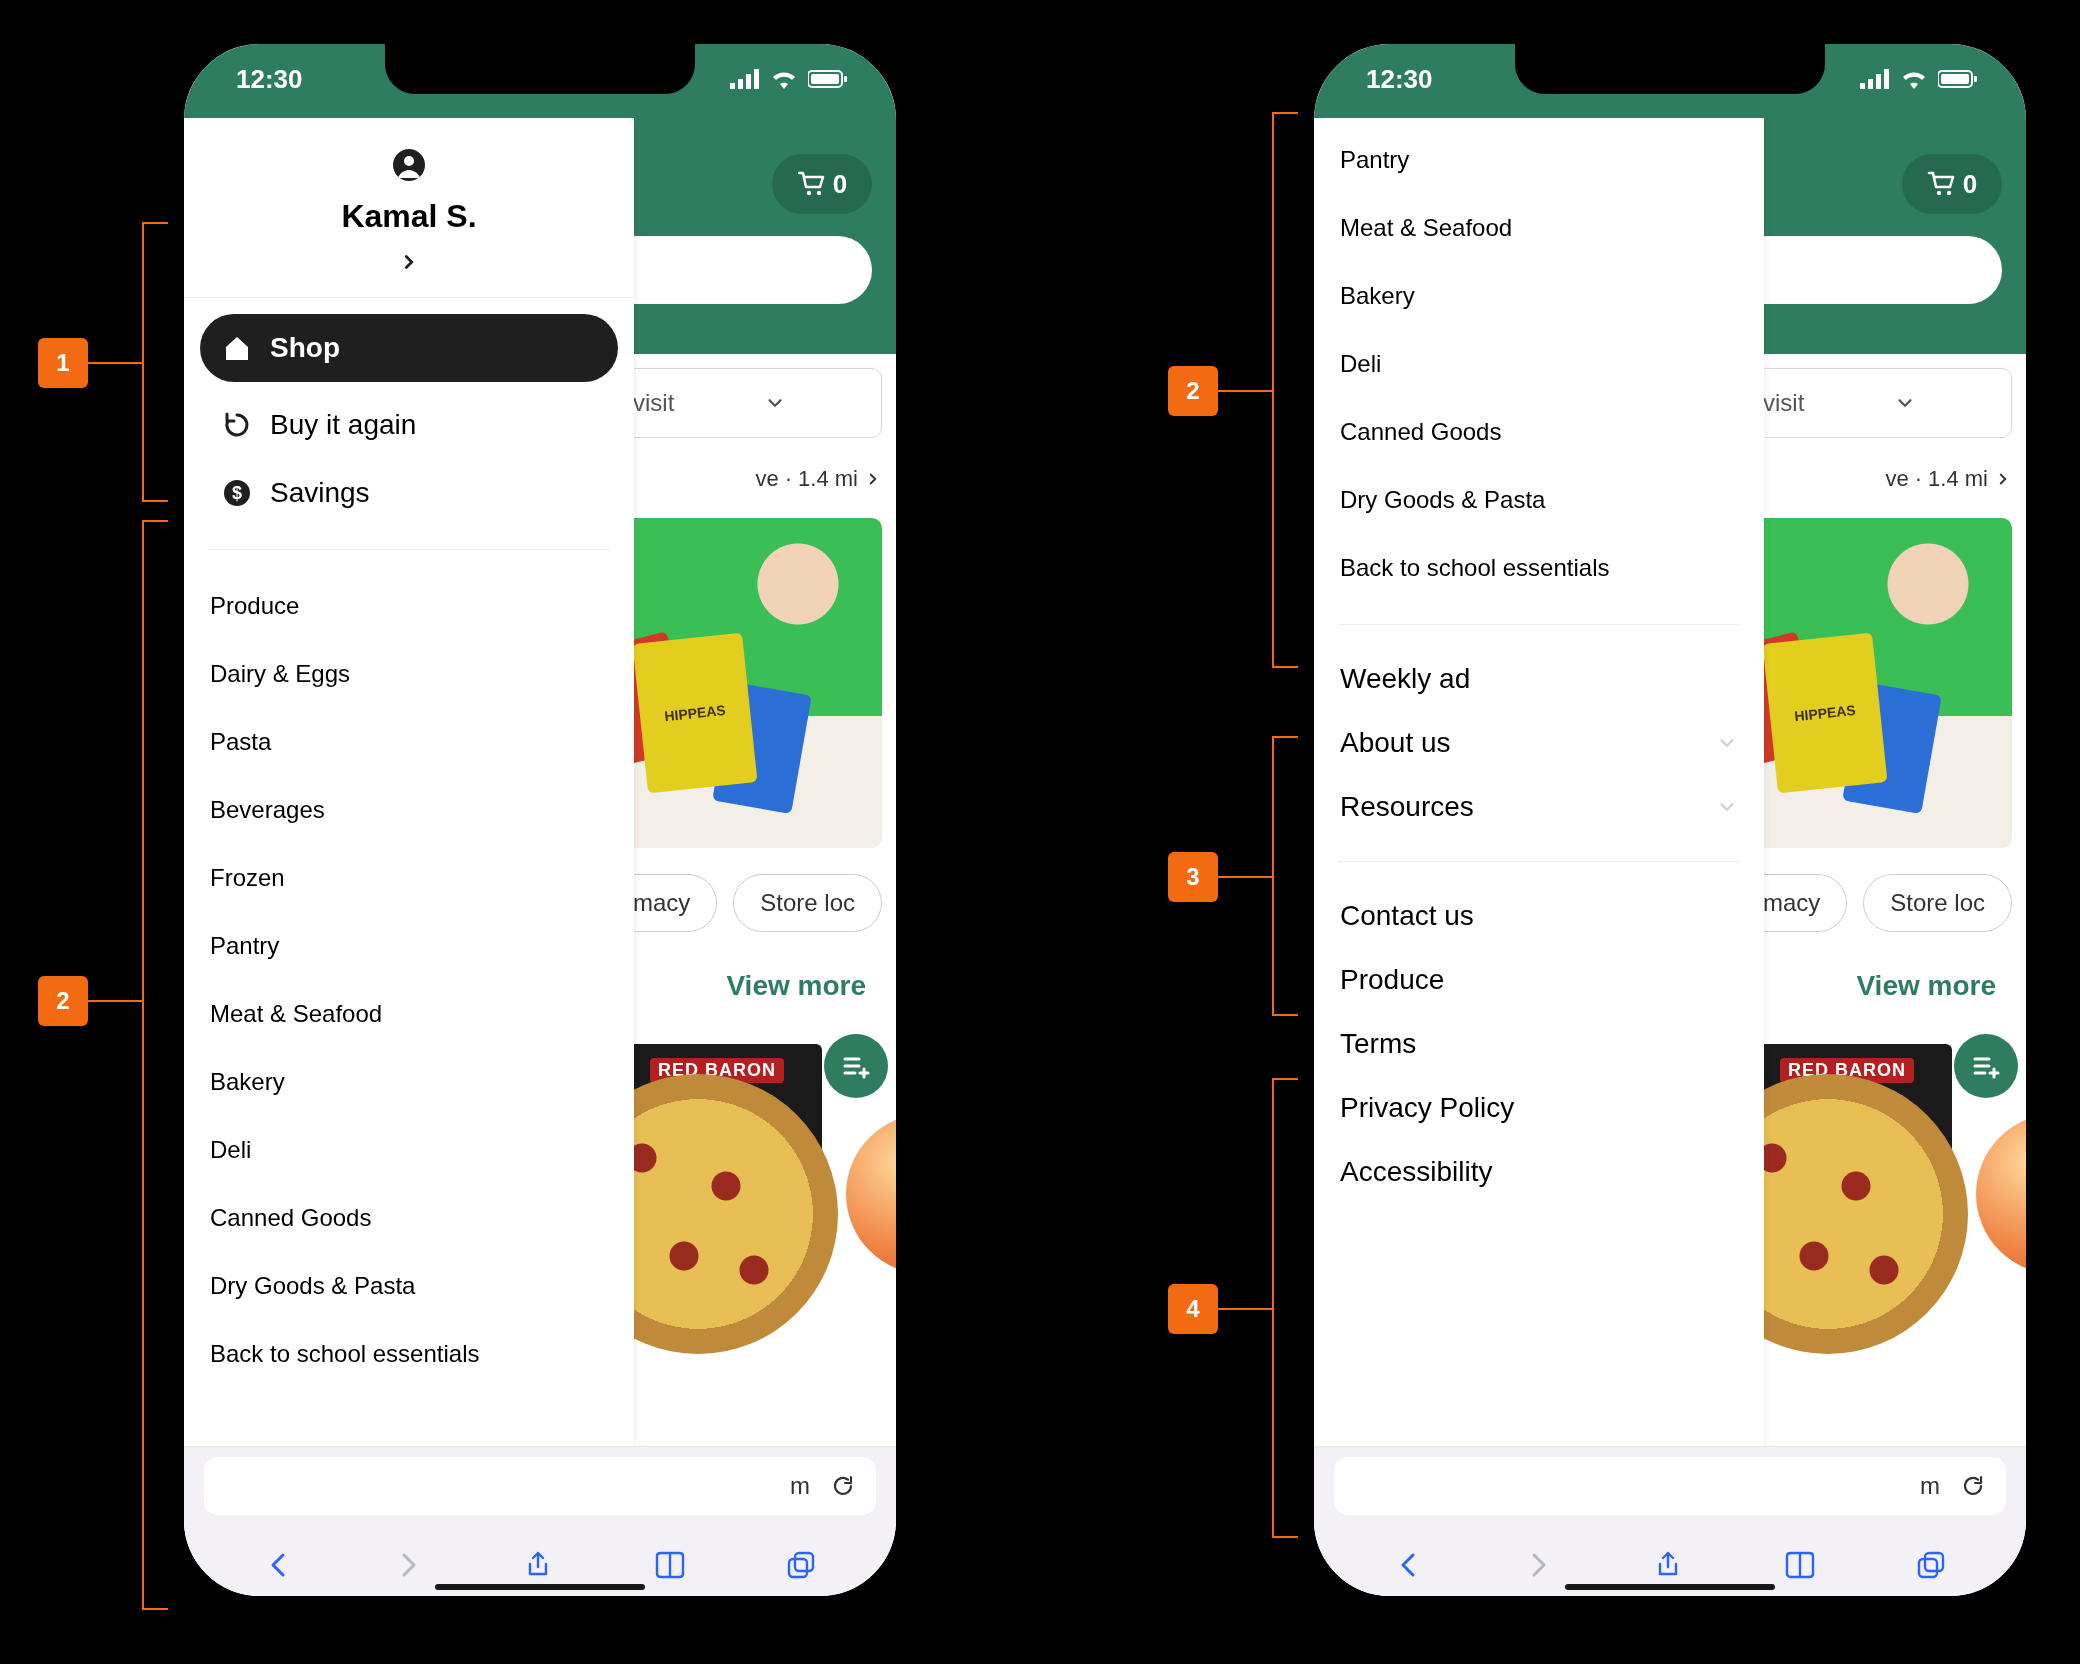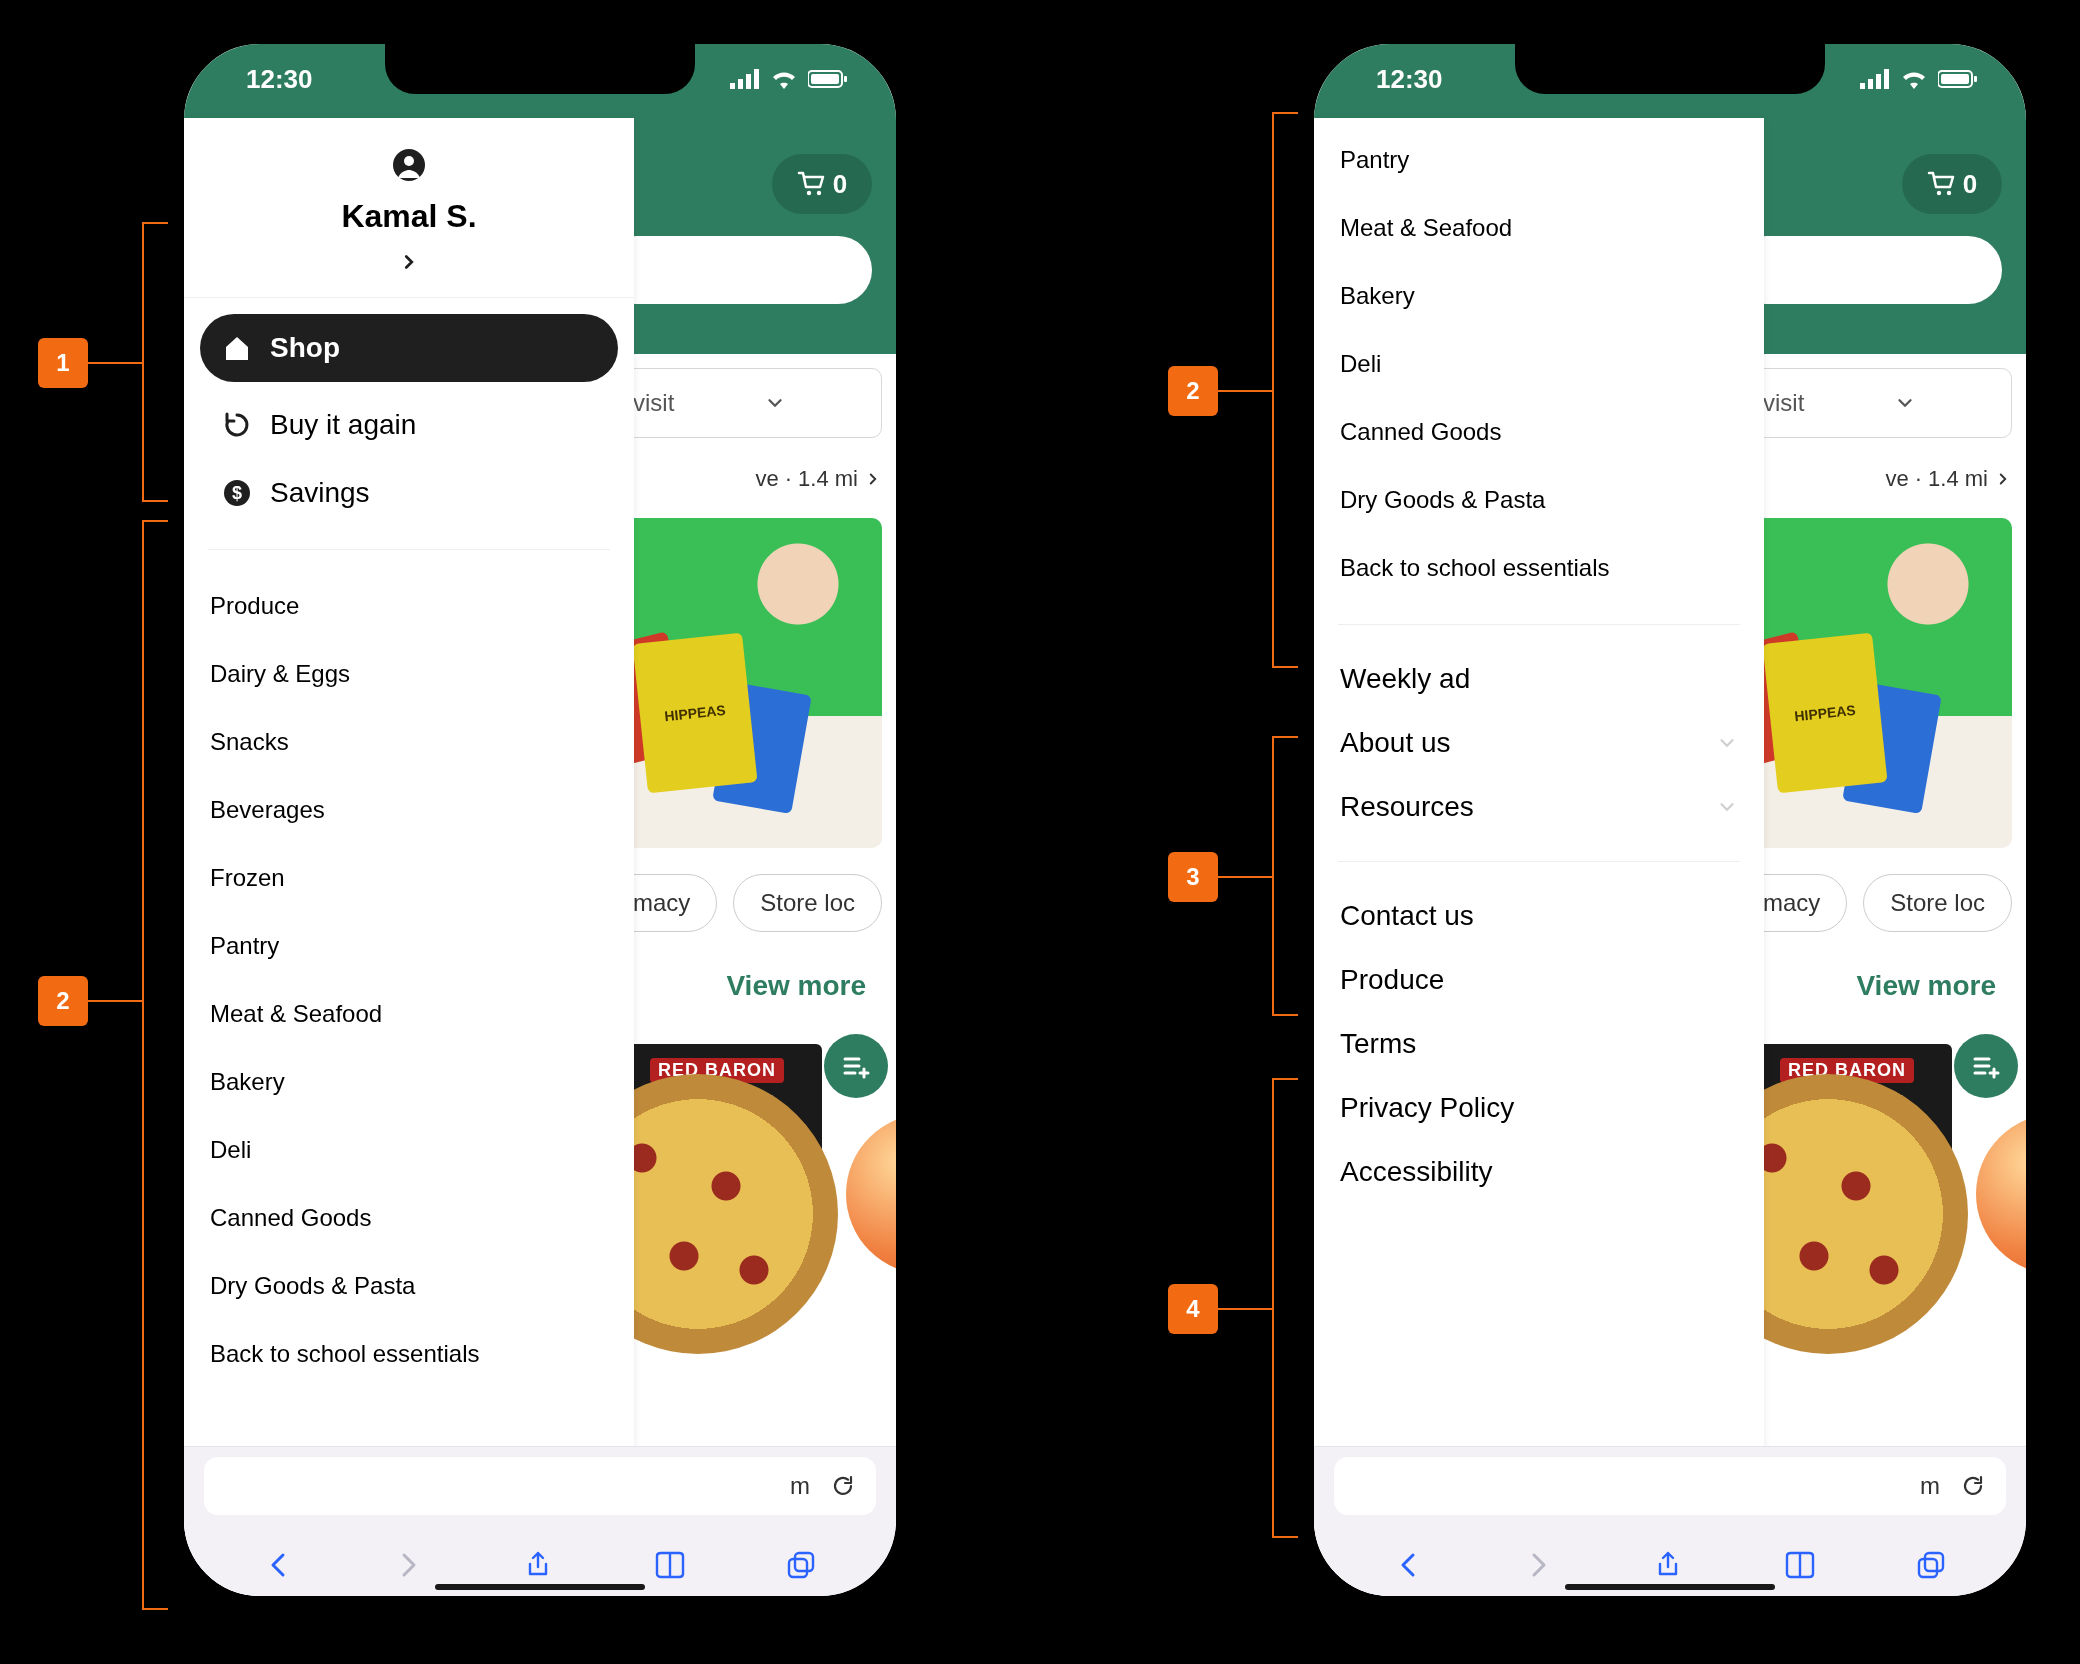--- a/index.html
+++ b/index.html
@@ -39,21 +39,21 @@
   
   .header-band {
     position: absolute;
     top: 0; left: 0; right: 0;
     height: 310px;
     background: #2f7d60;
     z-index: 1;
   }
   .status-bar {
     position: absolute;
-    top: 0; left: 14px; right: 0;
+    top: 0; left: 4px; right: 0;
     height: 70px;
     display: flex;
     align-items: center;
     justify-content: space-between;
     padding: 0 48px;
     color: #fff;
     font-size: 26px;
     font-weight: 600;
     z-index: 30;
   }
@@ -462,21 +462,21 @@
             <circle cx="15" cy="15" r="13" fill="#1f1f1f"></circle>
             <text x="15" y="21" text-anchor="middle" fill="#fff" font-size="18" font-weight="700">$</text>
           </svg>
         <span>Savings</span>
       </div>
 
       <div class="divider"></div>
 
       <div class="cat-item">Produce</div>
       <div class="cat-item">Dairy &amp; Eggs</div>
-      <div class="cat-item">Snacks</div>
+      <div class="cat-item">Pasta</div>
       <div class="cat-item">Beverages</div>
       <div class="cat-item">Frozen</div>
       <div class="cat-item">Pantry</div>
       <div class="cat-item">Meat &amp; Seafood</div>
       <div class="cat-item">Bakery</div>
       <div class="cat-item">Deli</div>
       <div class="cat-item">Canned Goods</div>
       <div class="cat-item">Dry Goods &amp; Pasta</div>
       <div class="cat-item">Back to school essentials</div>
     </div>

